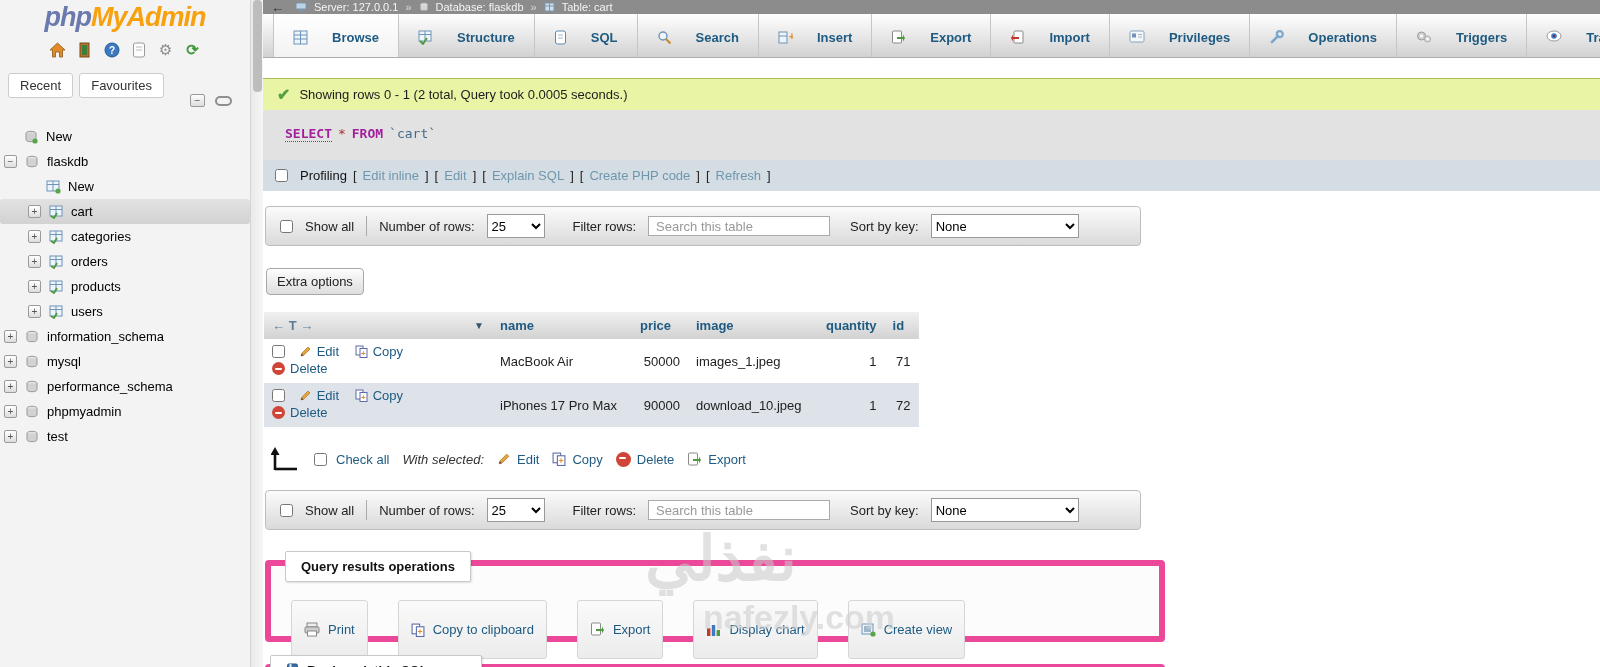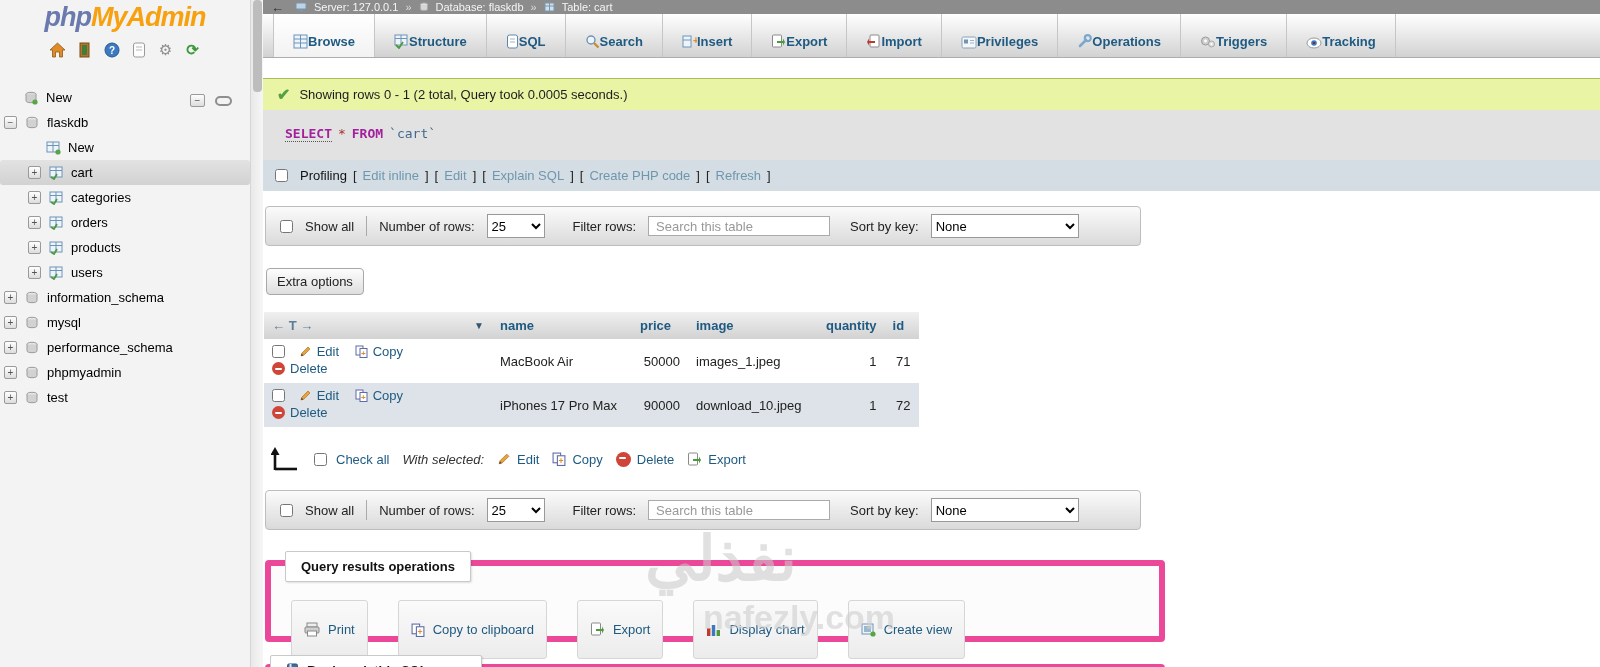--- a/index.html
+++ b/index.html
@@ -39,21 +39,21 @@
   
   .main { flex:1; position:relative; background:#fff; height:667px; overflow:hidden; }
 
   .crumb { height:14px; background:#8c8c8c; color:#f0f0f0; font-size:11px; display:flex; align-items:center; gap:7px; padding-left:8px; }
   .crumb .ci { display:inline-flex; }
   .crumb a { color:#f5f5f5; text-decoration:none; cursor:pointer; }
   .crumb .sep { color:#ddd; }
   .back-arrow { color:#2b2b2b; font-size:13px; margin-right:4px; cursor:pointer; }
 
   .tabs { height:44px; background:linear-gradient(#ffffff,#d2d2d2); border-bottom:1px solid #adadad; display:flex; align-items:stretch; padding-left:10px; }
-  .tab { display:flex; align-items:flex-end; gap:0; padding:8px 19px; color:#1e5a81; font-weight:bold; cursor:pointer;
+  .tab { display:flex; align-items:flex-start; gap:24px; padding:16px 19px; color:#1e5a81; font-weight:bold; cursor:pointer;
          border-right:1px solid #c6c6c6; }
   .tab:first-child { border-left:1px solid #c6c6c6; }
   .tab.active { background:linear-gradient(#ffffff,#f2f2f2); }
 
   .success { margin-top:20px; background:#e9f4a5; border-top:1px solid #a9bf5c; padding:7px 14px; color:#1d1d1d;
              display:flex; align-items:center; gap:9px; height:32px; }
   .okmark { color:#55a045; font-weight:bold; font-size:16px; }
 
   .sqlbox { background:#e2e2e2; height:50px; padding:16px 0 0 22px; font-family:"DejaVu Sans Mono", monospace; font-size:13px; }
   .sql-kw { color:#a2209c; font-weight:bold; }
@@ -149,20 +149,24 @@
         <svg width="14" height="16" viewBox="0 0 14 16">
             <rect x="1.5" y="1" width="11" height="14" rx="2" fill="#fdfdfd" stroke="#9a9a9a"></rect>
             <line x1="4" y1="5" x2="10" y2="5" stroke="#bbb"></line>
             <line x1="4" y1="8" x2="10" y2="8" stroke="#bbb"></line>
           </svg>
       </span>
       <span class="ni" style="color:#8d8d8d;">⚙</span>
       <span class="ni" style="color:#3f9a3b; font-weight:bold;">⟳</span>
     </div>
 
+    <div class="side-btns">
+      <button class="side-btn">Recent</button>
+      <button class="side-btn">Favourites</button>
+    </div>
 
     <div class="collapse-row">
       <span class="mini-box">−</span>
       <span class="link-ico"></span>
     </div>
 
     <div class="tree">
 
       <div class="titem lv1 noexp-1">
         <span class="ticon">

